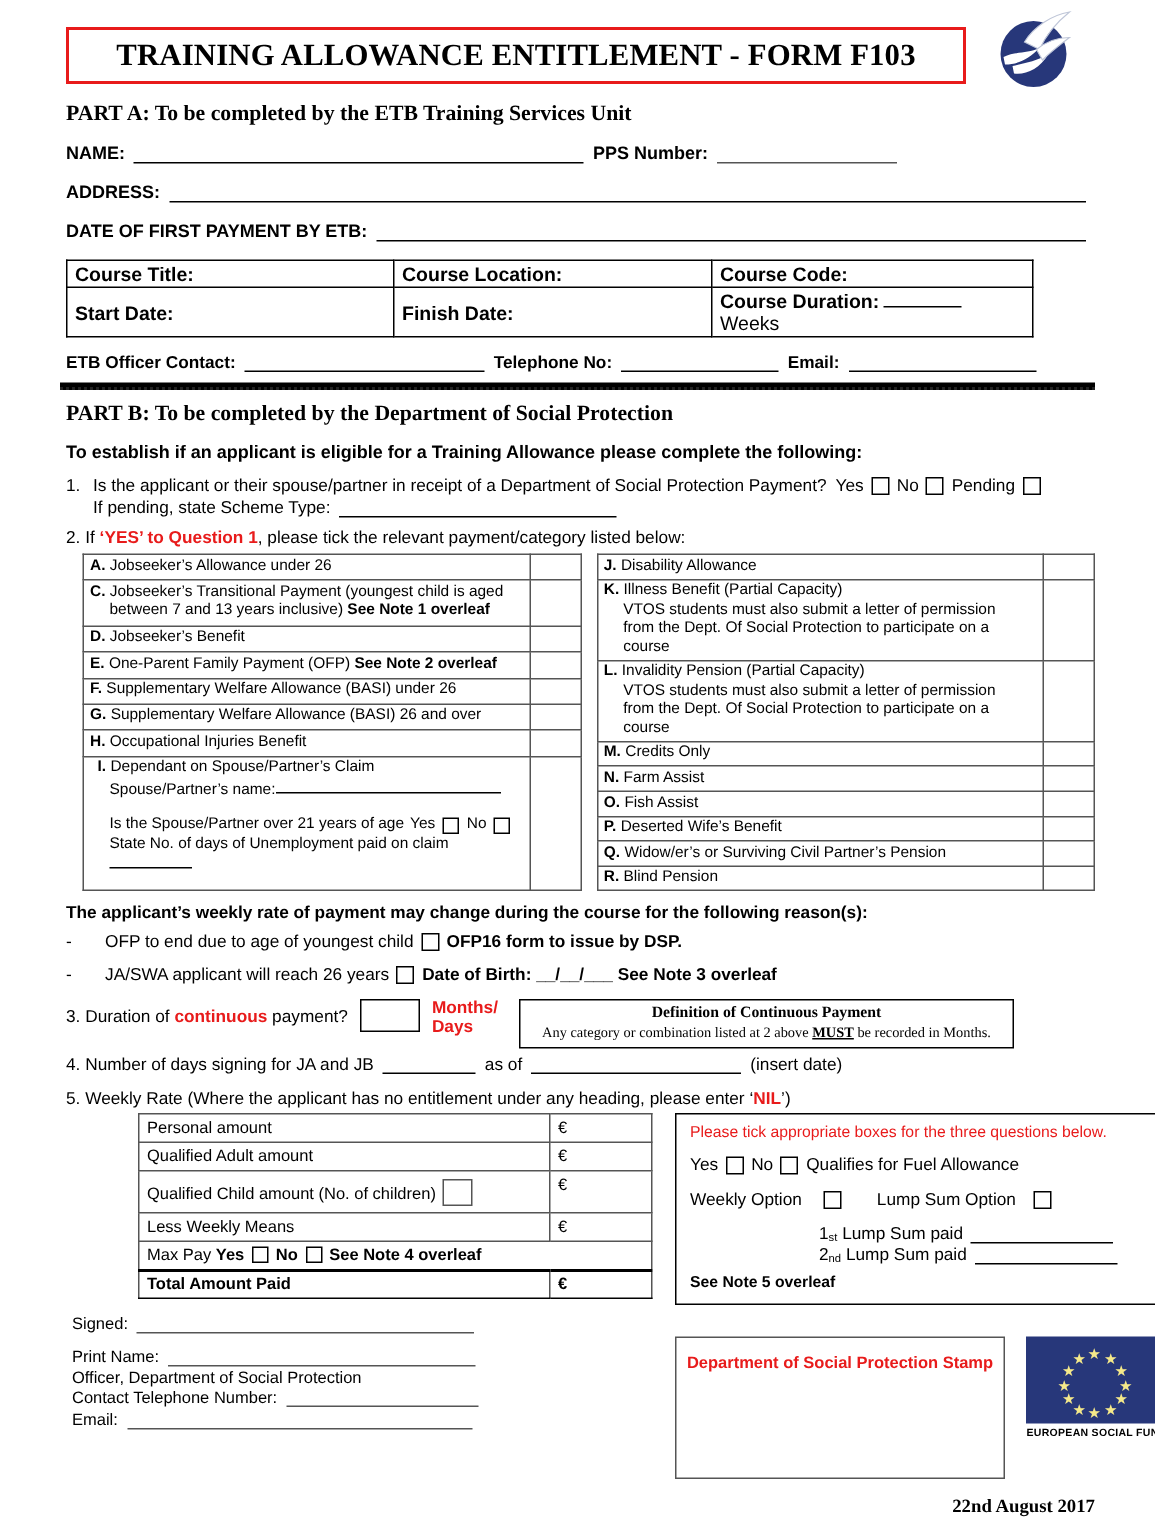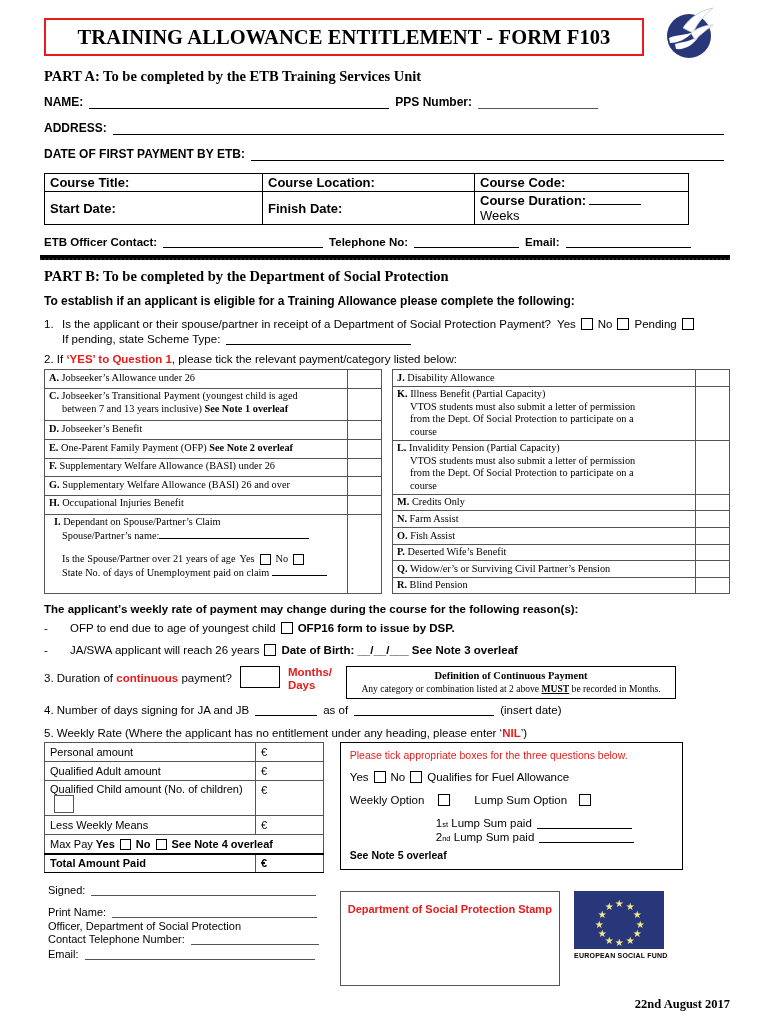--- a/index.html
+++ b/index.html
@@ -60,21 +60,21 @@
   .q { display:flex; font-size:11.5px; margin:0 0 2px 4px; align-items:flex-start; }
   .qn { width:18px; flex:none; }
   .cb { display:inline-block; width:12px; height:12px; border:1.3px solid #000; background:#fff; vertical-align:-2px; margin:0 5px; flex:none; }
   .cb.sm { width:11px; height:11px; }
   .sub { font-size:11.5px; margin:0 0 8px 22px; display:flex; align-items:flex-end; }
 
   .q2 { font-size:11.5px; margin:0 0 4px 4px; }
   .red { color:#e81b1b; font-weight:bold; }
 
   
-  .cats { display:flex; gap:10px; margin:0 0 0 4px;font-family:Liberation Serif, serif; }
+  .cats { display:flex; gap:10px; margin:0 0 0 15px; }
   .cat { border-collapse:collapse; table-layout:fixed; }
   .cat.left { width:343px; }
   .cat.right { width:343px; }
   .cat td { border:1px solid #555; font-size:10.3px; padding:1.5px 4px; vertical-align:top; line-height:1.22; }
   .cat td.tick { width:34px; }
   .cat b { font-weight:bold; }
   .cat .ind { display:block; padding-left:13px; }
   .cat .nm-line { display:inline-block; width:150px; border-bottom:1px solid #000; height:10px; }
   .cat .days-line { display:inline-block; width:55px; border-bottom:1px solid #000; height:10px; }
 
@@ -89,21 +89,21 @@
   .mdays { color:#e81b1b; font-weight:bold; line-height:1.15; font-size:11.5px; }
   .defbox { border:1.2px solid #000; width:330px; padding:3px 6px 4px; margin-left:14px; text-align:center; font-family:"Liberation Serif", serif; }
   .defbox .dt { font-weight:bold; font-size:10.5px; }
   .defbox .dd { font-size:9.6px; margin-top:2px; }
 
   .q4 { display:flex; align-items:flex-end; font-size:11.5px; margin:4px 0 0 4px; }
   .q5 { font-size:11.5px; margin:11px 0 3px 4px; }
 
   
   .bottom { display:flex; gap:15px; margin-left:4px; align-items:flex-start; }
-  .wr { border-collapse:collapse; width:280px; table-layout:fixed; }
+  .wr { border-collapse:collapse; width:343px; table-layout:fixed;margin-left:48px; }
   .wr td { border:1px solid #555; font-size:11px; padding:2px 5px; height:19px; vertical-align:middle; }
   .wr td.eur { width:68px; }
   .wr tr.total td { border-top:2px solid #000; border-bottom:1.6px solid #000; font-weight:bold; }
   .wr tr.total td.eur { border-left:1.6px solid #000; }
   .wr tr.maxpay td { border-bottom:1px solid #555; }
   .kidbox { display:inline-block; width:20px; height:18px; border:1.2px solid #555; vertical-align:-5px; margin-left:4px; }
 
   .fuel { border:1.2px solid #000; width:343px; padding:6px 9px 8px; }
   .fuel .tip { color:#e81b1b; font-size:10.5px; margin-bottom:10px; }
   .fuel .row { font-size:11.5px; display:flex; align-items:center; margin-bottom:11px; }

